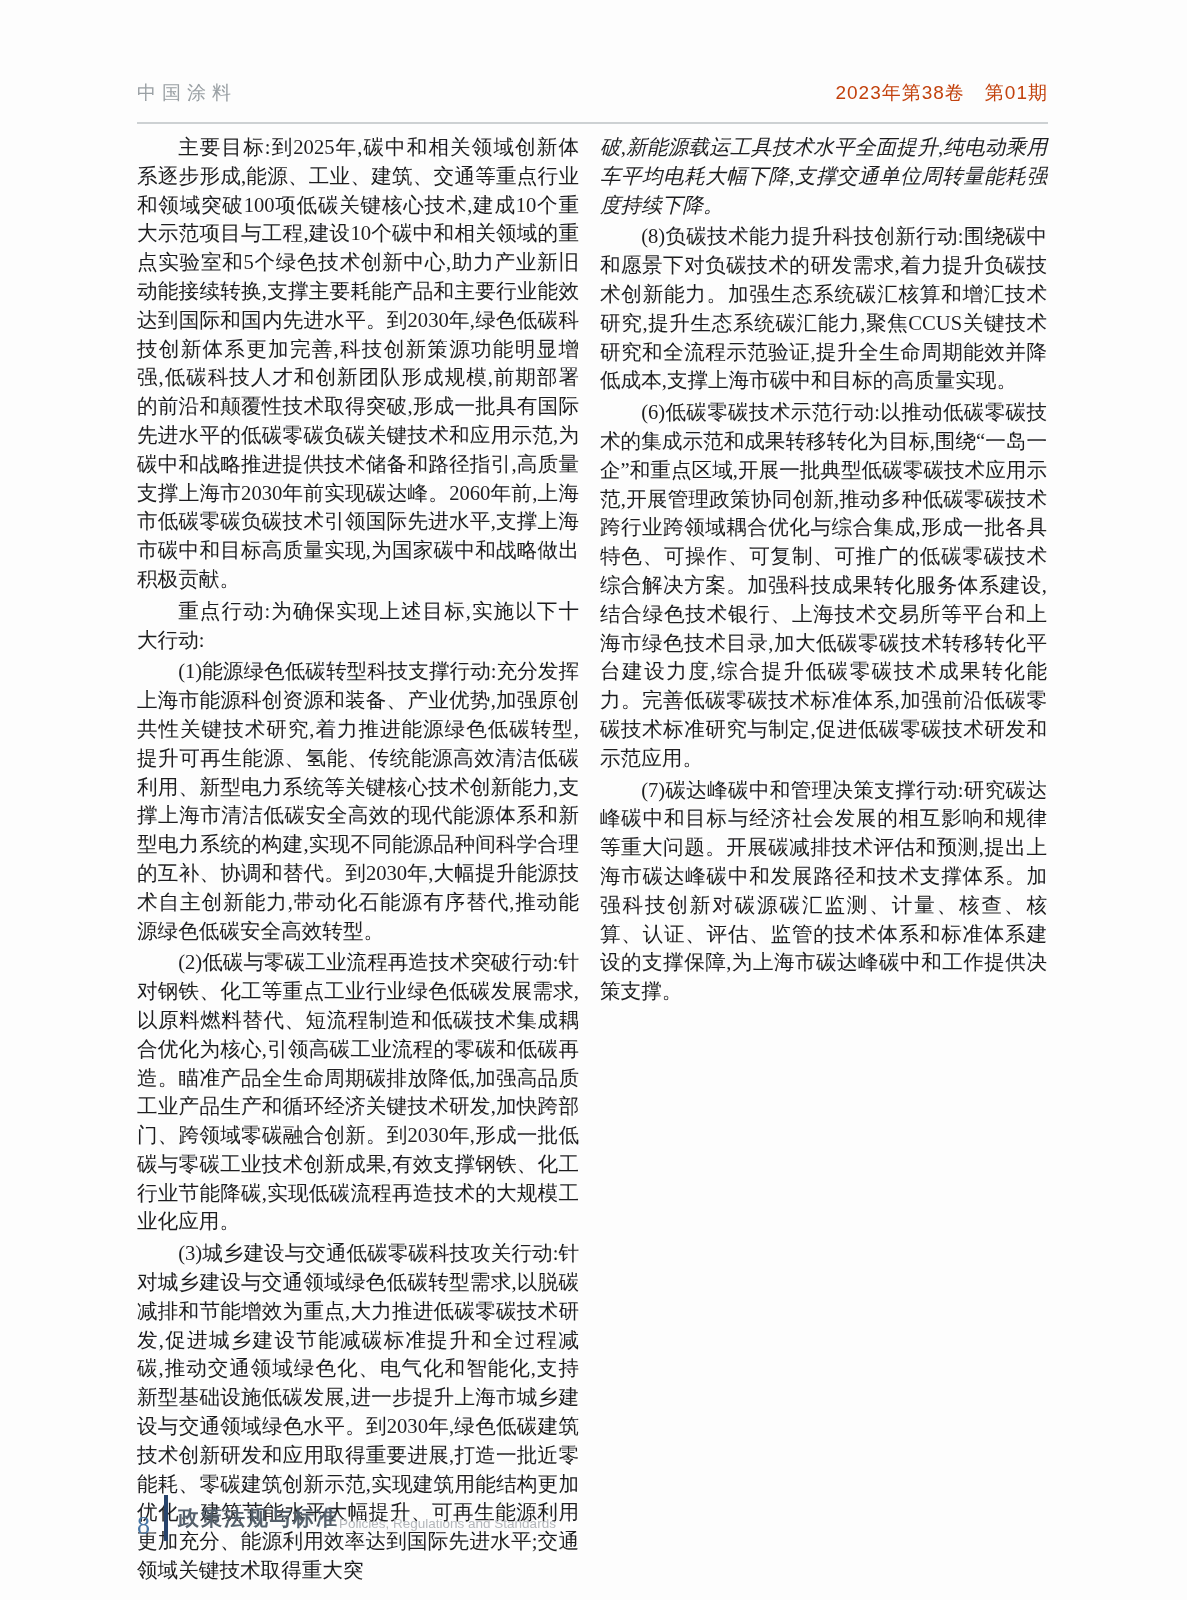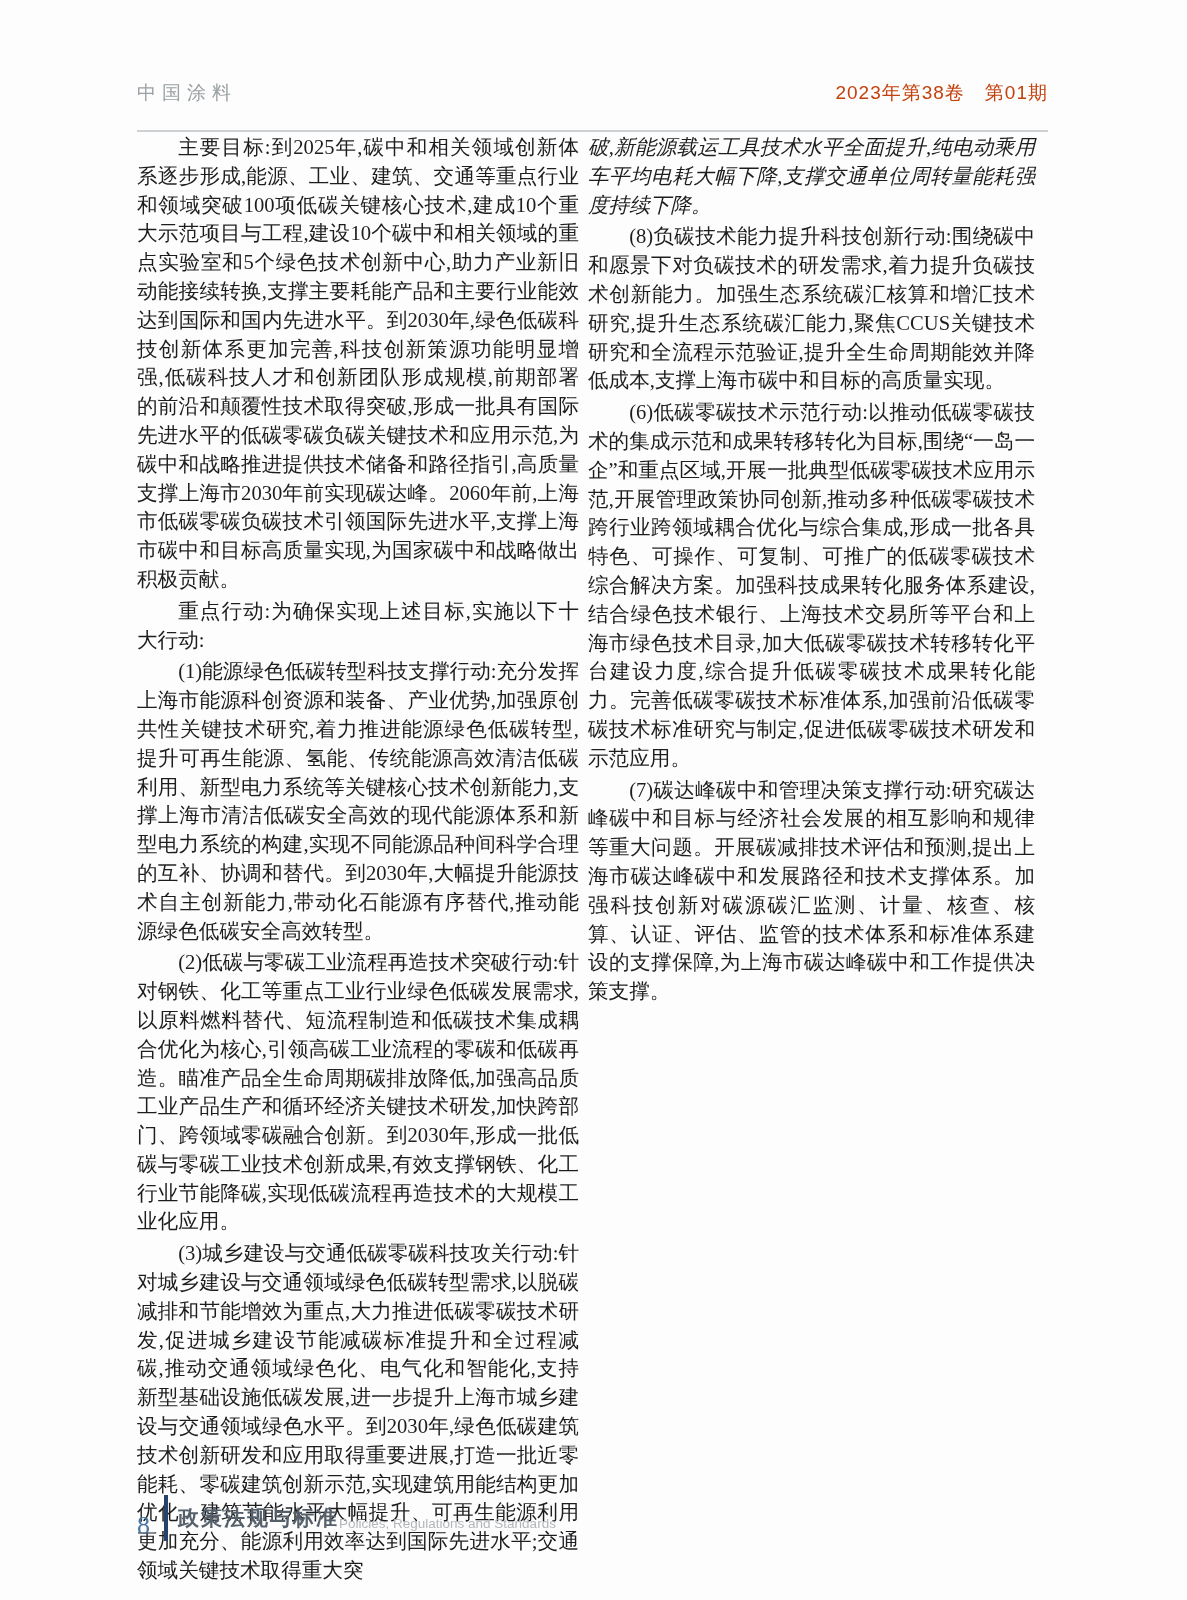--- a/index.html
+++ b/index.html
@@ -9,38 +9,38 @@
     background:#fdfdfd;
     font-family:"Liberation Serif","DejaVu Serif",serif;
     overflow:hidden;
   }
   
   .header{
     position:absolute;left:137px;right:139px;top:80px;
   }
   .header-row{
     display:flex;justify-content:space-between;align-items:flex-end;
-    padding-bottom:24px;
+    padding-bottom:16px;
     gap:24px;
   }
   .journal-name{
     color:#9aa0a4;font-size:19px;letter-spacing:6px;
     font-family:"Liberation Sans","DejaVu Sans",sans-serif;
   }
   .issue-info{
     color:#c2410c;font-size:19px;letter-spacing:1px;
     font-family:"Liberation Sans","DejaVu Sans",sans-serif;
   }
   .header-rule{
     height:2px;background:#cdd1d3;width:100%;
   }
   
   .content{
     position:absolute;left:137px;top:133px;
-    display:flex;gap:9px;
+    display:flex;gap:21px;
   }
   .col{
     width:442px;
     font-size:20.6px;line-height:28.8px;
     color:#1d1d1f;
     text-align:justify;
   }
   .col-right{width:447px;}
   .para{margin:0 0 3px 0;text-indent:2em;}
   .para.no-indent{text-indent:0;font-style:italic;}

